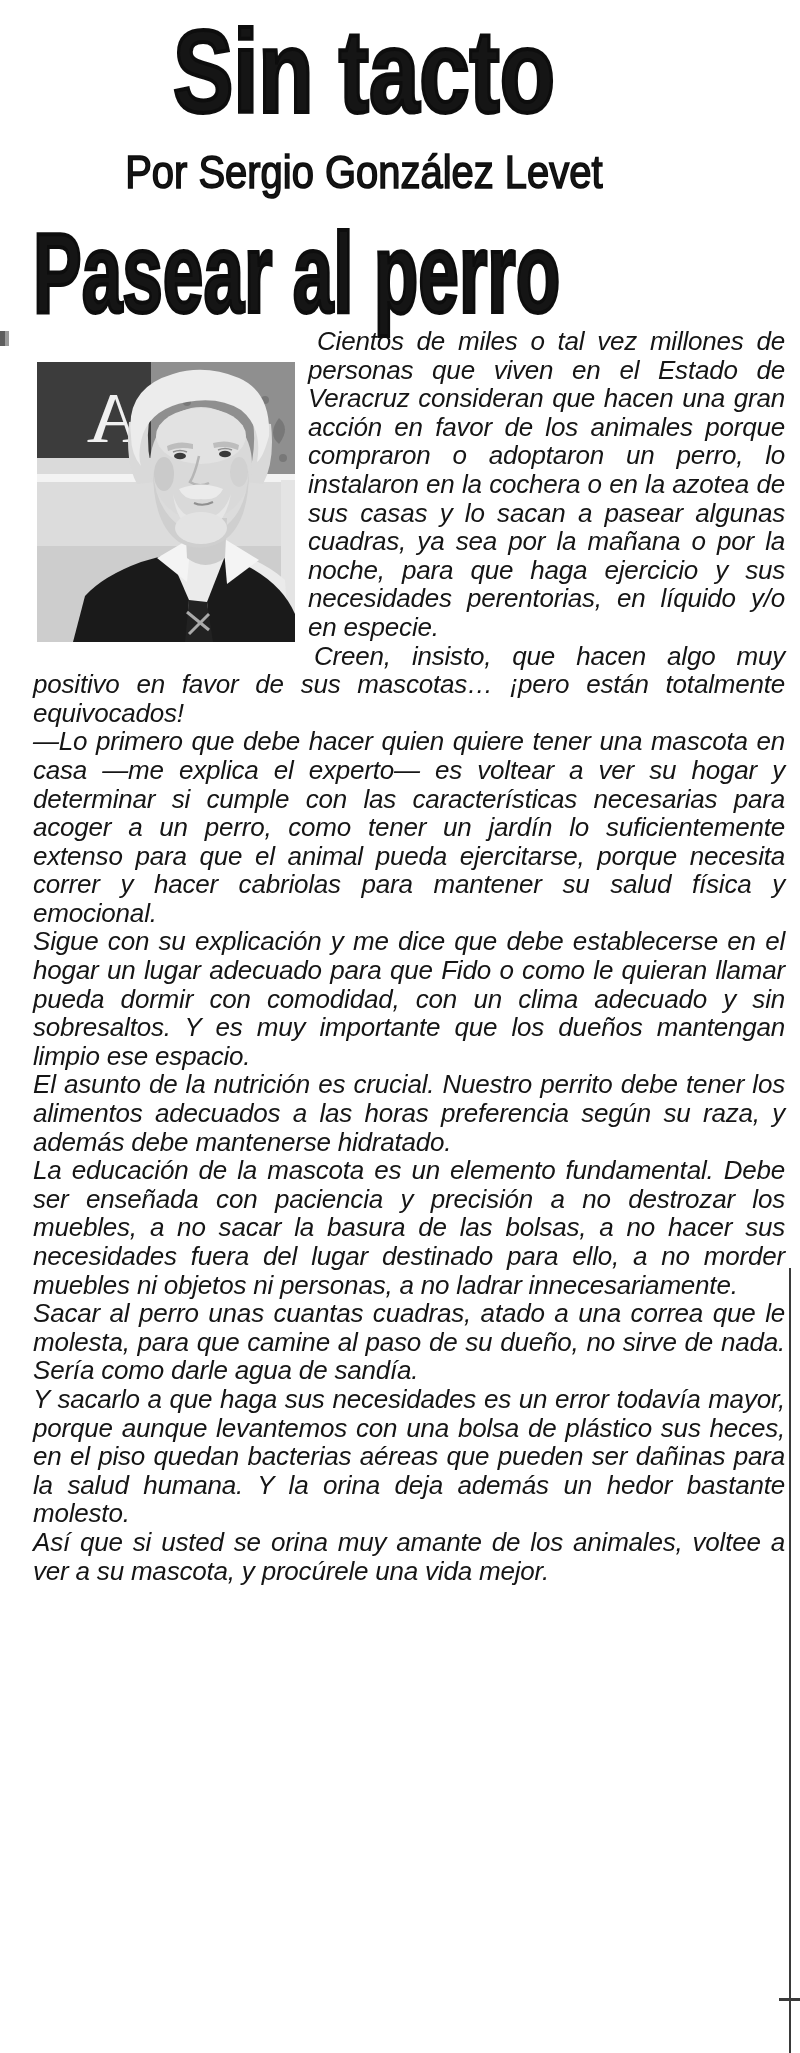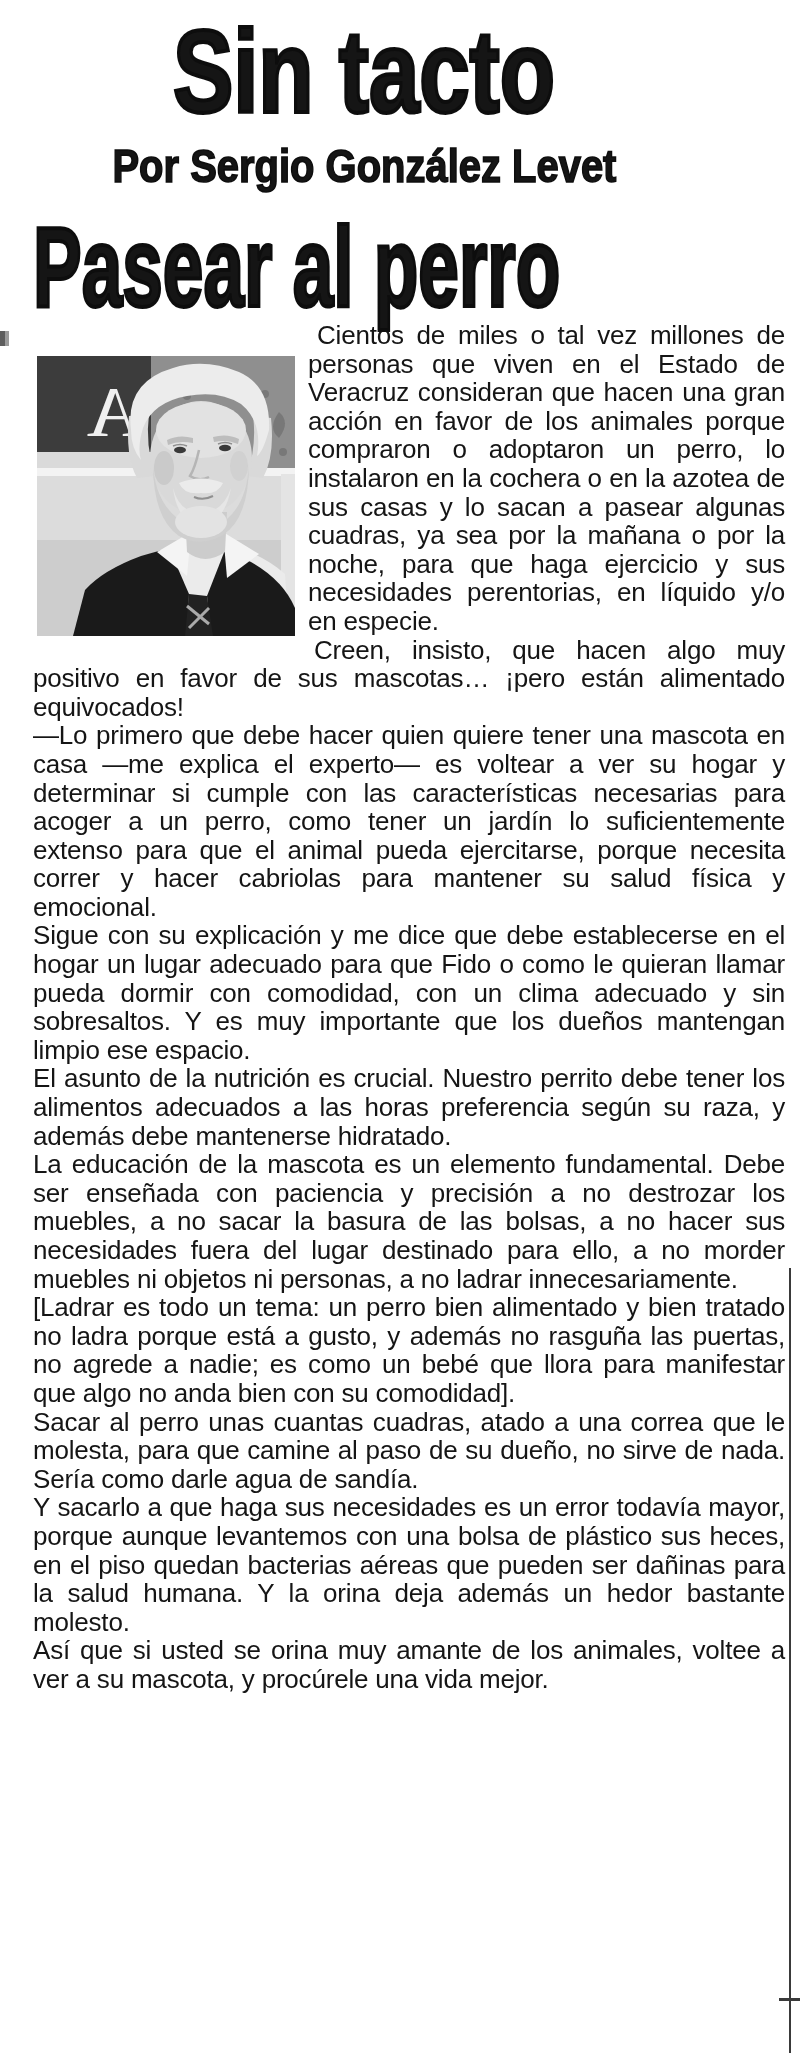--- a/index.html
+++ b/index.html
@@ -29,42 +29,42 @@
   }
 
   
   .masthead { width: 728px; }
   .column-title {
     margin-top: 14px; display: flex; justify-content: center;
     font-size: 116px; line-height: 116px; font-weight: bold; white-space: nowrap;
   }
   .column-title span { transform: scaleX(0.78); -webkit-text-stroke: 4px #0d0d0d; }
   .byline {
-    margin-top: 12px; display: flex; justify-content: center;
-    font-size: 47px; line-height: 47px; font-weight: bold; white-space: nowrap;
+    margin-top: 18px; display: flex; justify-content: center;
+    font-size: 47px; line-height: 47px; font-weight: normal; white-space: nowrap;
   }
   .byline span { transform: scaleX(0.85); -webkit-text-stroke: 1.6px #0d0d0d; }
 
   .headline {
     margin: 21px 0 0 33px; font-size: 114px; line-height: 114px;
     font-weight: bold; white-space: nowrap; text-align: center;
   }
   .headline span {
     display: inline-block; transform: scaleX(0.64);
     transform-origin: left center; -webkit-text-stroke: 4px #0d0d0d;
   }
 
   
   .article {
     margin: -3px 15px 0 33px;
     font-size: 26px; line-height: 28.6px;
     text-align: justify; letter-spacing: -0.2px;
     hyphens: auto; -webkit-hyphens: auto;
   }
-  .article p { margin: 0; }
+  .article p { margin: 0; font-style: italic; }
   .ind9 { text-indent: 9px; }
   .ind6 { text-indent: 6px; }
 
   .photo-float { float: left; width: 275px; height: 343px; }
   .photo-float svg { display: block; margin: 35px 0 0 4px; }
 </style>
 </head>
 <body>
 
 <div class="page">
@@ -140,26 +140,25 @@
           <path d="M116 108 Q116 162 142 180 Q163 192 186 179 Q212 162 212 108 Q210 146 190 163 Q165 178 140 162 Q118 144 116 108 Z" fill="#cfcfcf"></path>
           <path d="M136 132 Q140 166 164 170 Q188 166 194 132 Q186 156 164 158 Q142 156 136 132 Z" fill="#e6e6e6"></path>
           <path d="M142 127 Q164 118 186 127 Q181 139 164 137 Q147 139 142 127 Z" fill="#ebebeb"></path>
           <path d="M157 141 Q166 145 176 140" stroke="#909090" stroke-width="2" fill="none"></path>
           <ellipse cx="164" cy="166" rx="26" ry="16" fill="#e3e3e3"></ellipse>
         </g>
       </svg>
     </div>
 
     <p class="ind9">Cientos de miles o tal vez millones de personas que viven en el Estado de Veracruz consideran que hacen una gran acción en favor de los animales porque compraron o adoptaron un perro, lo instalaron en la cochera o en la azotea de sus casas y lo sacan a pasear algunas cuadras, ya sea por la mañana o por la noche, para que haga ejercicio y sus necesidades perentorias, en líquido y/o en especie.</p>
-    <p class="ind6">Creen, insisto, que hacen algo muy positivo en favor de sus mascotas… ¡pero están alimentado equivocados!</p>
+    <p class="ind6">Creen, insisto, que hacen algo muy positivo en favor de sus mascotas… ¡pero están totalmente equivocados!</p>
     <p>—Lo primero que debe hacer quien quiere tener una mascota en casa —me explica el experto— es voltear a ver su hogar y determinar si cumple con las características necesarias para acoger a un perro, como tener un jardín lo suficientemente extenso para que el animal pueda ejercitarse, porque necesita correr y hacer cabriolas para mantener su salud física y emocional.</p>
     <p>Sigue con su explicación y me dice que debe establecerse en el hogar un lugar adecuado para que Fido o como le quieran llamar pueda dormir con comodidad, con un clima adecuado y sin sobresaltos. Y es muy importante que los dueños mantengan limpio ese espacio.</p>
     <p>El asunto de la nutrición es crucial. Nuestro perrito debe tener los alimentos adecuados a las horas preferencia según su raza, y además debe mantenerse hidratado.</p>
     <p>La educación de la mascota es un elemento fundamental. Debe ser enseñada con paciencia y precisión a no destrozar los muebles, a no sacar la basura de las bolsas, a no hacer sus necesidades fuera del lugar destinado para ello, a no morder muebles ni objetos ni personas, a no ladrar innecesariamente.</p>
-    <p>[Ladrar es todo un tema: un perro bien alimentado y bien tratado no ladra porque está a gusto, y además no rasguña las puertas, no agrede a nadie; es como un bebé que llora para manifestar que algo no anda bien con su comodidad].</p>
     <p>Sacar al perro unas cuantas cuadras, atado a una correa que le molesta, para que camine al paso de su dueño, no sirve de nada. Sería como darle agua de sandía.</p>
     <p>Y sacarlo a que haga sus necesidades es un error todavía mayor, porque aunque levantemos con una bolsa de plástico sus heces, en el piso quedan bacterias aéreas que pueden ser dañinas para la salud humana. Y la orina deja además un hedor bastante molesto.</p>
     <p>Así que si usted se orina muy amante de los animales, voltee a ver a su mascota, y procúrele una vida mejor.</p>
   </div>
 
   <div class="col-rule"></div>
   <div class="crop-tick"></div>
 
 </div>
 

